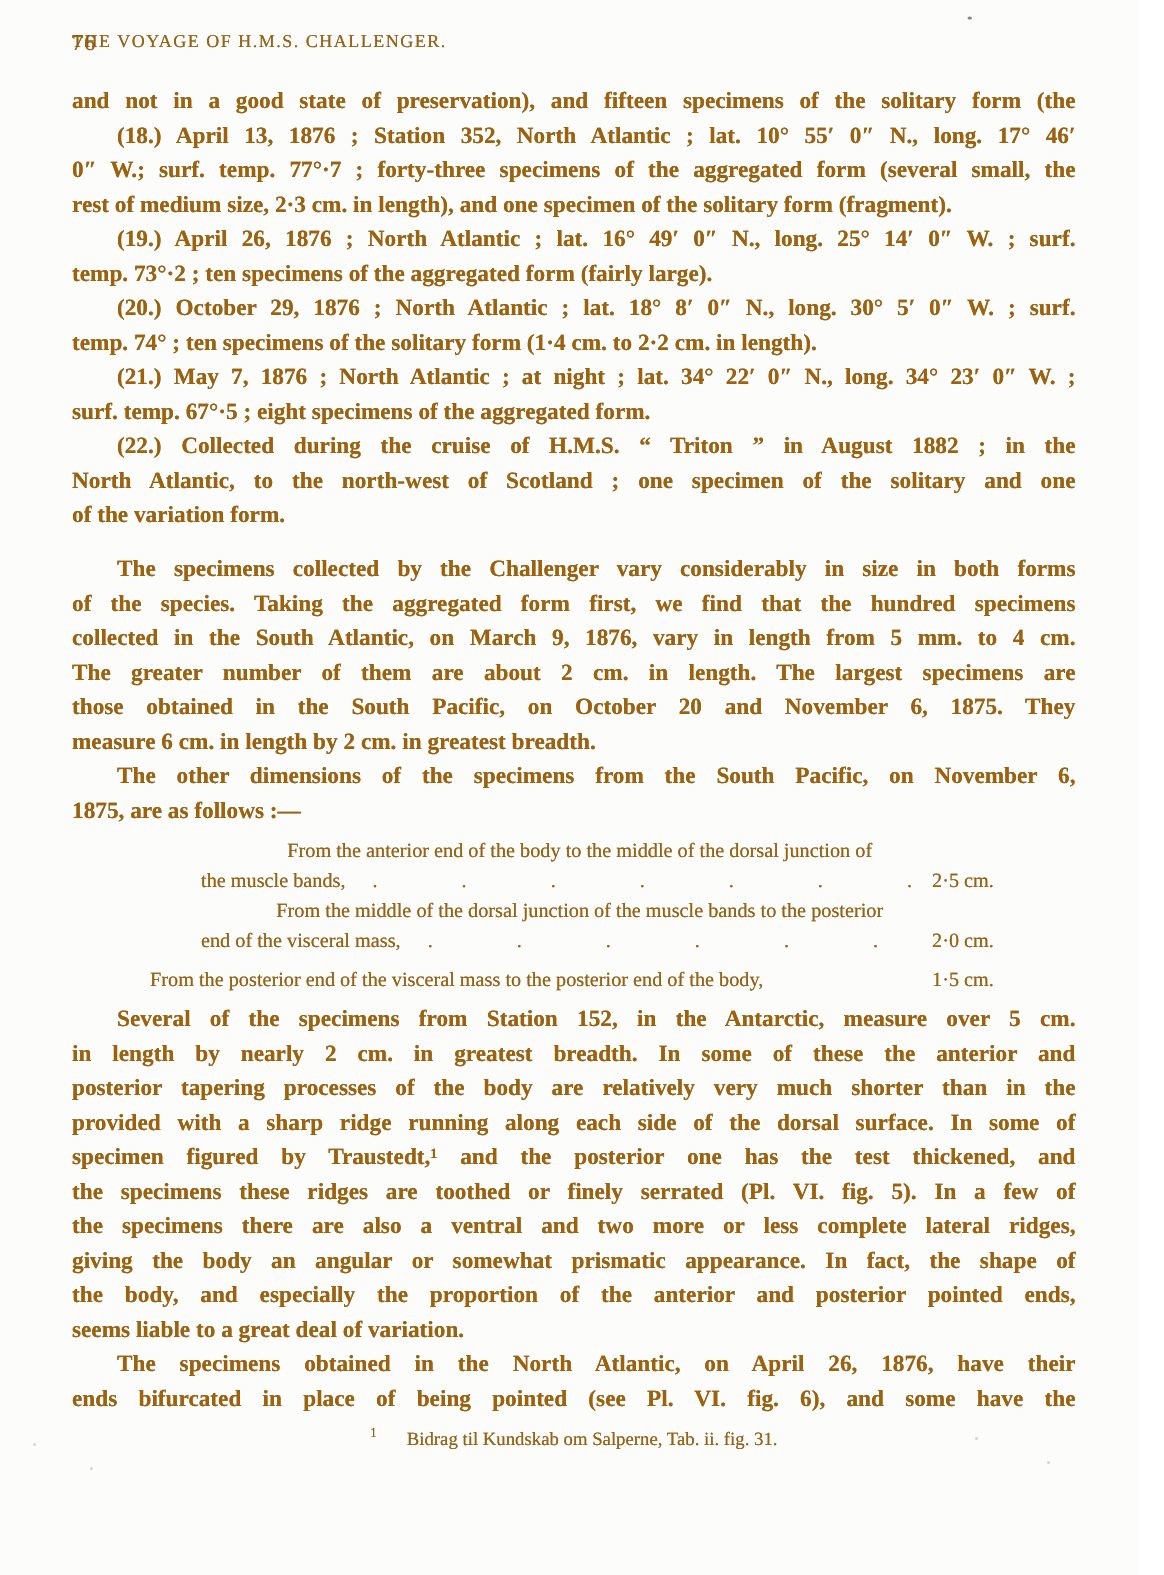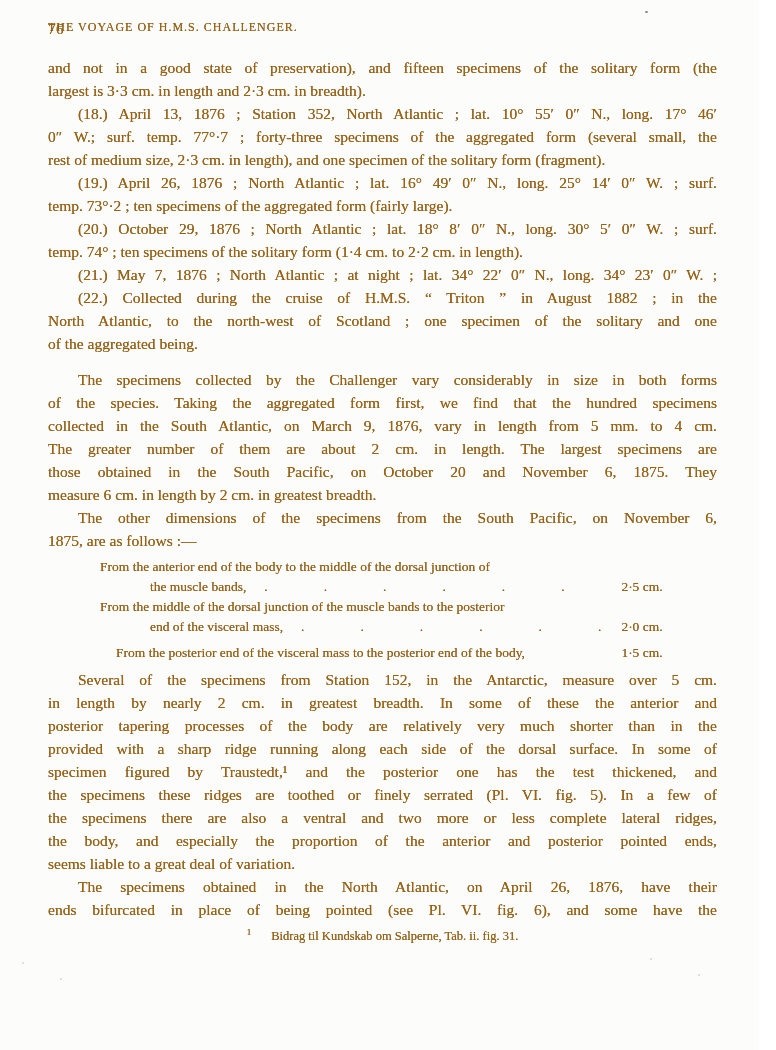--- a/index.html
+++ b/index.html
@@ -12,32 +12,32 @@
     box-sizing:border-box;
     padding:20px 42px 0 48px;
     overflow:hidden;
     text-shadow:0 0 0.35px rgba(0,0,0,0.55);
   }
   
   .header{position:relative;height:22px;margin-bottom:14px;}
   .pagenum{position:absolute;left:0;top:1px;font-size:15px;letter-spacing:0.5px;}
   .rtitle{display:block;text-align:left;font-size:12px;letter-spacing:1px;}
   
-  .para{margin:0;}
+  .para{margin:0;font-weight:bold;}
   .para.space{margin-top:13px;}
   .pline{
     font-size:15.5px;line-height:23px;
     text-align:justify;text-align-last:justify;
   }
   .pline.first{text-indent:30px;}
   .pline.plast{text-align-last:left;}
   
   .mtable{margin:5px 44px 5px 52px;font-size:13.5px;line-height:20px;}
-  .mintro{text-align:left;}
-  .mflex{display:flex;align-items:baseline;margin-left:16px;}
+  .mintro{text-align:center;}
+  .mflex{display:flex;align-items:baseline;}
   .mlabel{white-space:nowrap;flex:none;}
   .mlabel.cont{padding-left:34px;}
   .mleader{flex:1 1 auto;overflow:hidden;white-space:nowrap;letter-spacing:56px;padding-left:18px;height:20px;}
   .mvalue{flex:none;width:62px;text-align:center;}
   
   .footnote{margin-top:8px;text-align:center;font-size:12.5px;}
   .footnote sup{font-size:9px;line-height:0;}
   .footnote .fntext{margin-left:20px;}
   
   .speck{position:absolute;width:3px;height:2px;background:#444;border-radius:50%;opacity:0.65;}
@@ -49,42 +49,42 @@
 <div class="page">
 
   <div class="header">
     <span class="pagenum">76</span>
     <span class="rtitle">THE VOYAGE OF H.M.S. CHALLENGER.</span>
   </div>
 
   <div id="paras-before">
       <div class="para">
         <div class="pline">and not in a good state of preservation), and fifteen specimens of the solitary form (the</div>
-        <div class="pline plast">largest is 3·3 cm. in length and 2·3 cm. in breadth).</div>
       </div>
       <div class="para">
         <div class="pline first">(18.) April 13, 1876 ; Station 352, North Atlantic ; lat. 10° 55′ 0″ N., long. 17° 46′</div>
         <div class="pline">0″ W.; surf. temp. 77°·7 ; forty-three specimens of the aggregated form (several small, the</div>
         <div class="pline plast">rest of medium size, 2·3 cm. in length), and one specimen of the solitary form (fragment).</div>
       </div>
       <div class="para">
         <div class="pline first">(19.) April 26, 1876 ; North Atlantic ; lat. 16° 49′ 0″ N., long. 25° 14′ 0″ W. ; surf.</div>
         <div class="pline plast">temp. 73°·2 ; ten specimens of the aggregated form (fairly large).</div>
       </div>
       <div class="para">
         <div class="pline first">(20.) October 29, 1876 ; North Atlantic ; lat. 18° 8′ 0″ N., long. 30° 5′ 0″ W. ; surf.</div>
         <div class="pline plast">temp. 74° ; ten specimens of the solitary form (1·4 cm. to 2·2 cm. in length).</div>
       </div>
       <div class="para">
         <div class="pline first">(21.) May 7, 1876 ; North Atlantic ; at night ; lat. 34° 22′ 0″ N., long. 34° 23′ 0″ W. ;</div>
+        <div class="pline plast">surf. temp. 67°·5 ; eight specimens of the aggregated form.</div>
       </div>
       <div class="para">
         <div class="pline first">(22.) Collected during the cruise of H.M.S. “ Triton ” in August 1882 ; in the</div>
         <div class="pline">North Atlantic, to the north-west of Scotland ; one specimen of the solitary and one</div>
-        <div class="pline plast">of the aggregated being.</div>
+        <div class="pline plast">of the variation form.</div>
       </div>
       <div class="para space">
         <div class="pline first">The specimens collected by the Challenger vary considerably in size in both forms</div>
         <div class="pline">of the species. Taking the aggregated form first, we find that the hundred specimens</div>
         <div class="pline">collected in the South Atlantic, on March 9, 1876, vary in length from 5 mm. to 4 cm.</div>
         <div class="pline">The greater number of them are about 2 cm. in length. The largest specimens are</div>
         <div class="pline">those obtained in the South Pacific, on October 20 and November 6, 1875. They</div>
         <div class="pline plast">measure 6 cm. in length by 2 cm. in greatest breadth.</div>
       </div>
       <div class="para">
@@ -115,20 +115,21 @@
 
   <div id="paras-after">
       <div class="para">
         <div class="pline first">Several of the specimens from Station 152, in the Antarctic, measure over 5 cm.</div>
         <div class="pline">in length by nearly 2 cm. in greatest breadth. In some of these the anterior and</div>
         <div class="pline">posterior tapering processes of the body are relatively very much shorter than in the</div>
         <div class="pline">provided with a sharp ridge running along each side of the dorsal surface. In some of</div>
         <div class="pline">specimen figured by Traustedt,¹ and the posterior one has the test thickened, and</div>
         <div class="pline">the specimens these ridges are toothed or finely serrated (Pl. VI. fig. 5). In a few of</div>
         <div class="pline">the specimens there are also a ventral and two more or less complete lateral ridges,</div>
+        <div class="pline">giving the body an angular or somewhat prismatic appearance. In fact, the shape of</div>
         <div class="pline">the body, and especially the proportion of the anterior and posterior pointed ends,</div>
         <div class="pline plast">seems liable to a great deal of variation.</div>
       </div>
       <div class="para">
         <div class="pline first">The specimens obtained in the North Atlantic, on April 26, 1876, have their</div>
         <div class="pline">ends bifurcated in place of being pointed (see Pl. VI. fig. 6), and some have the</div>
       </div>
     </div>
 
   <div class="footnote">

